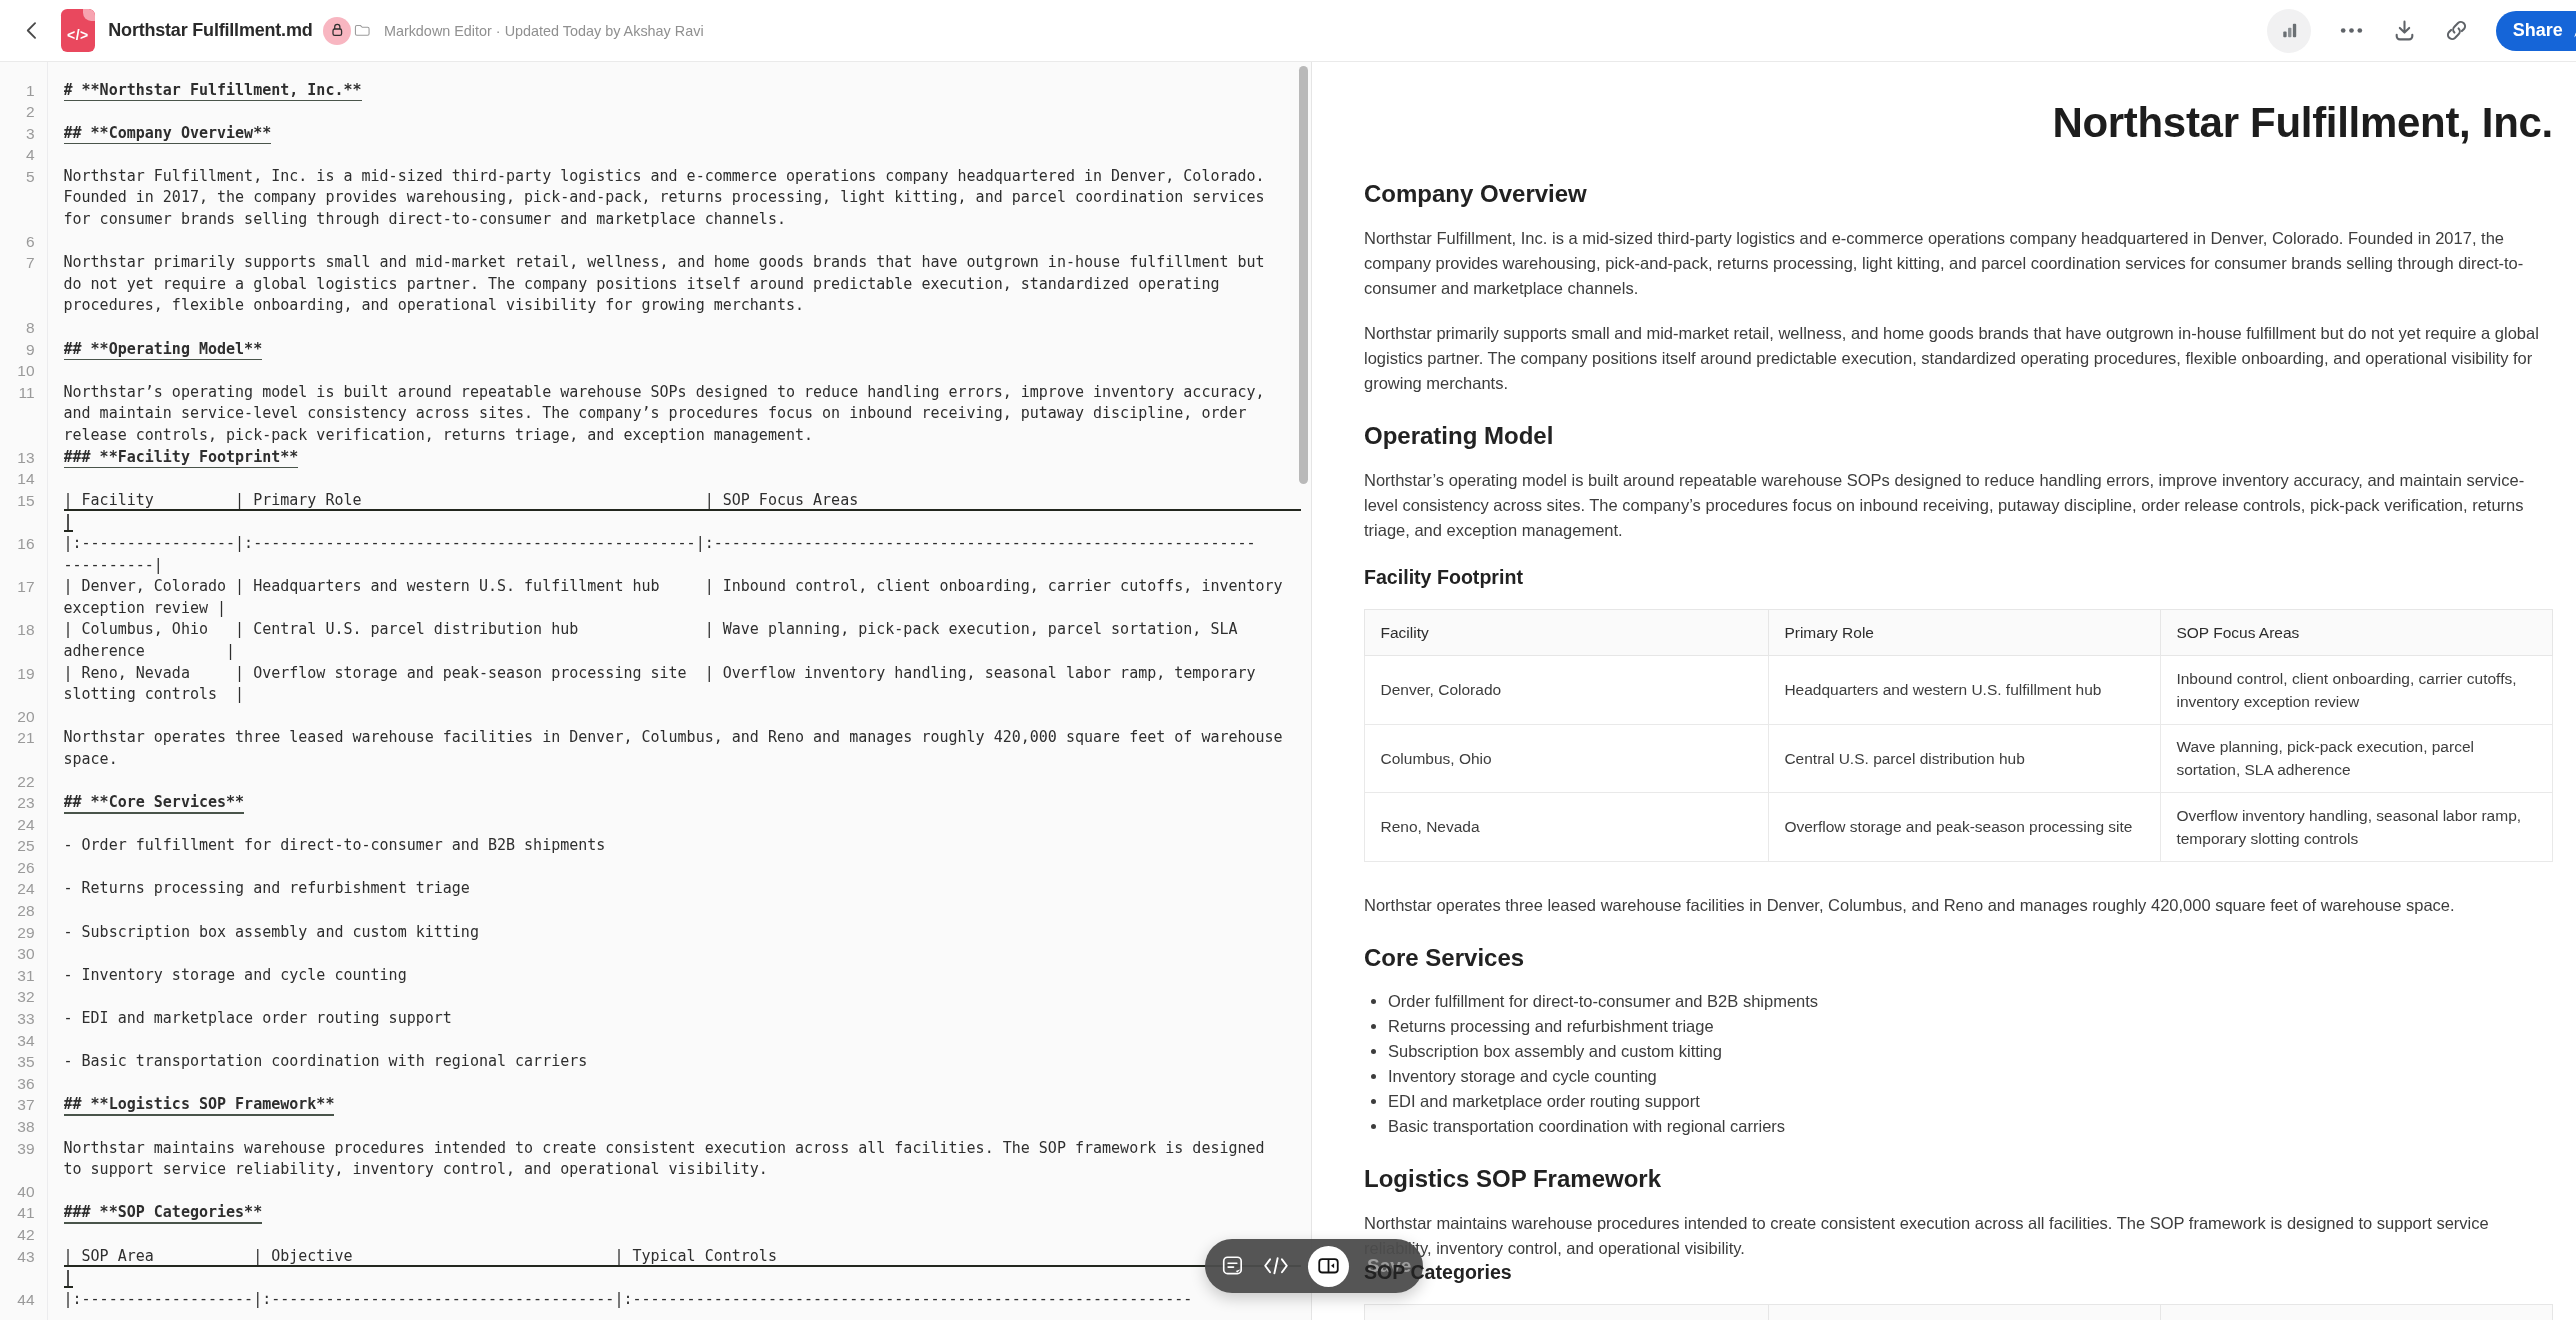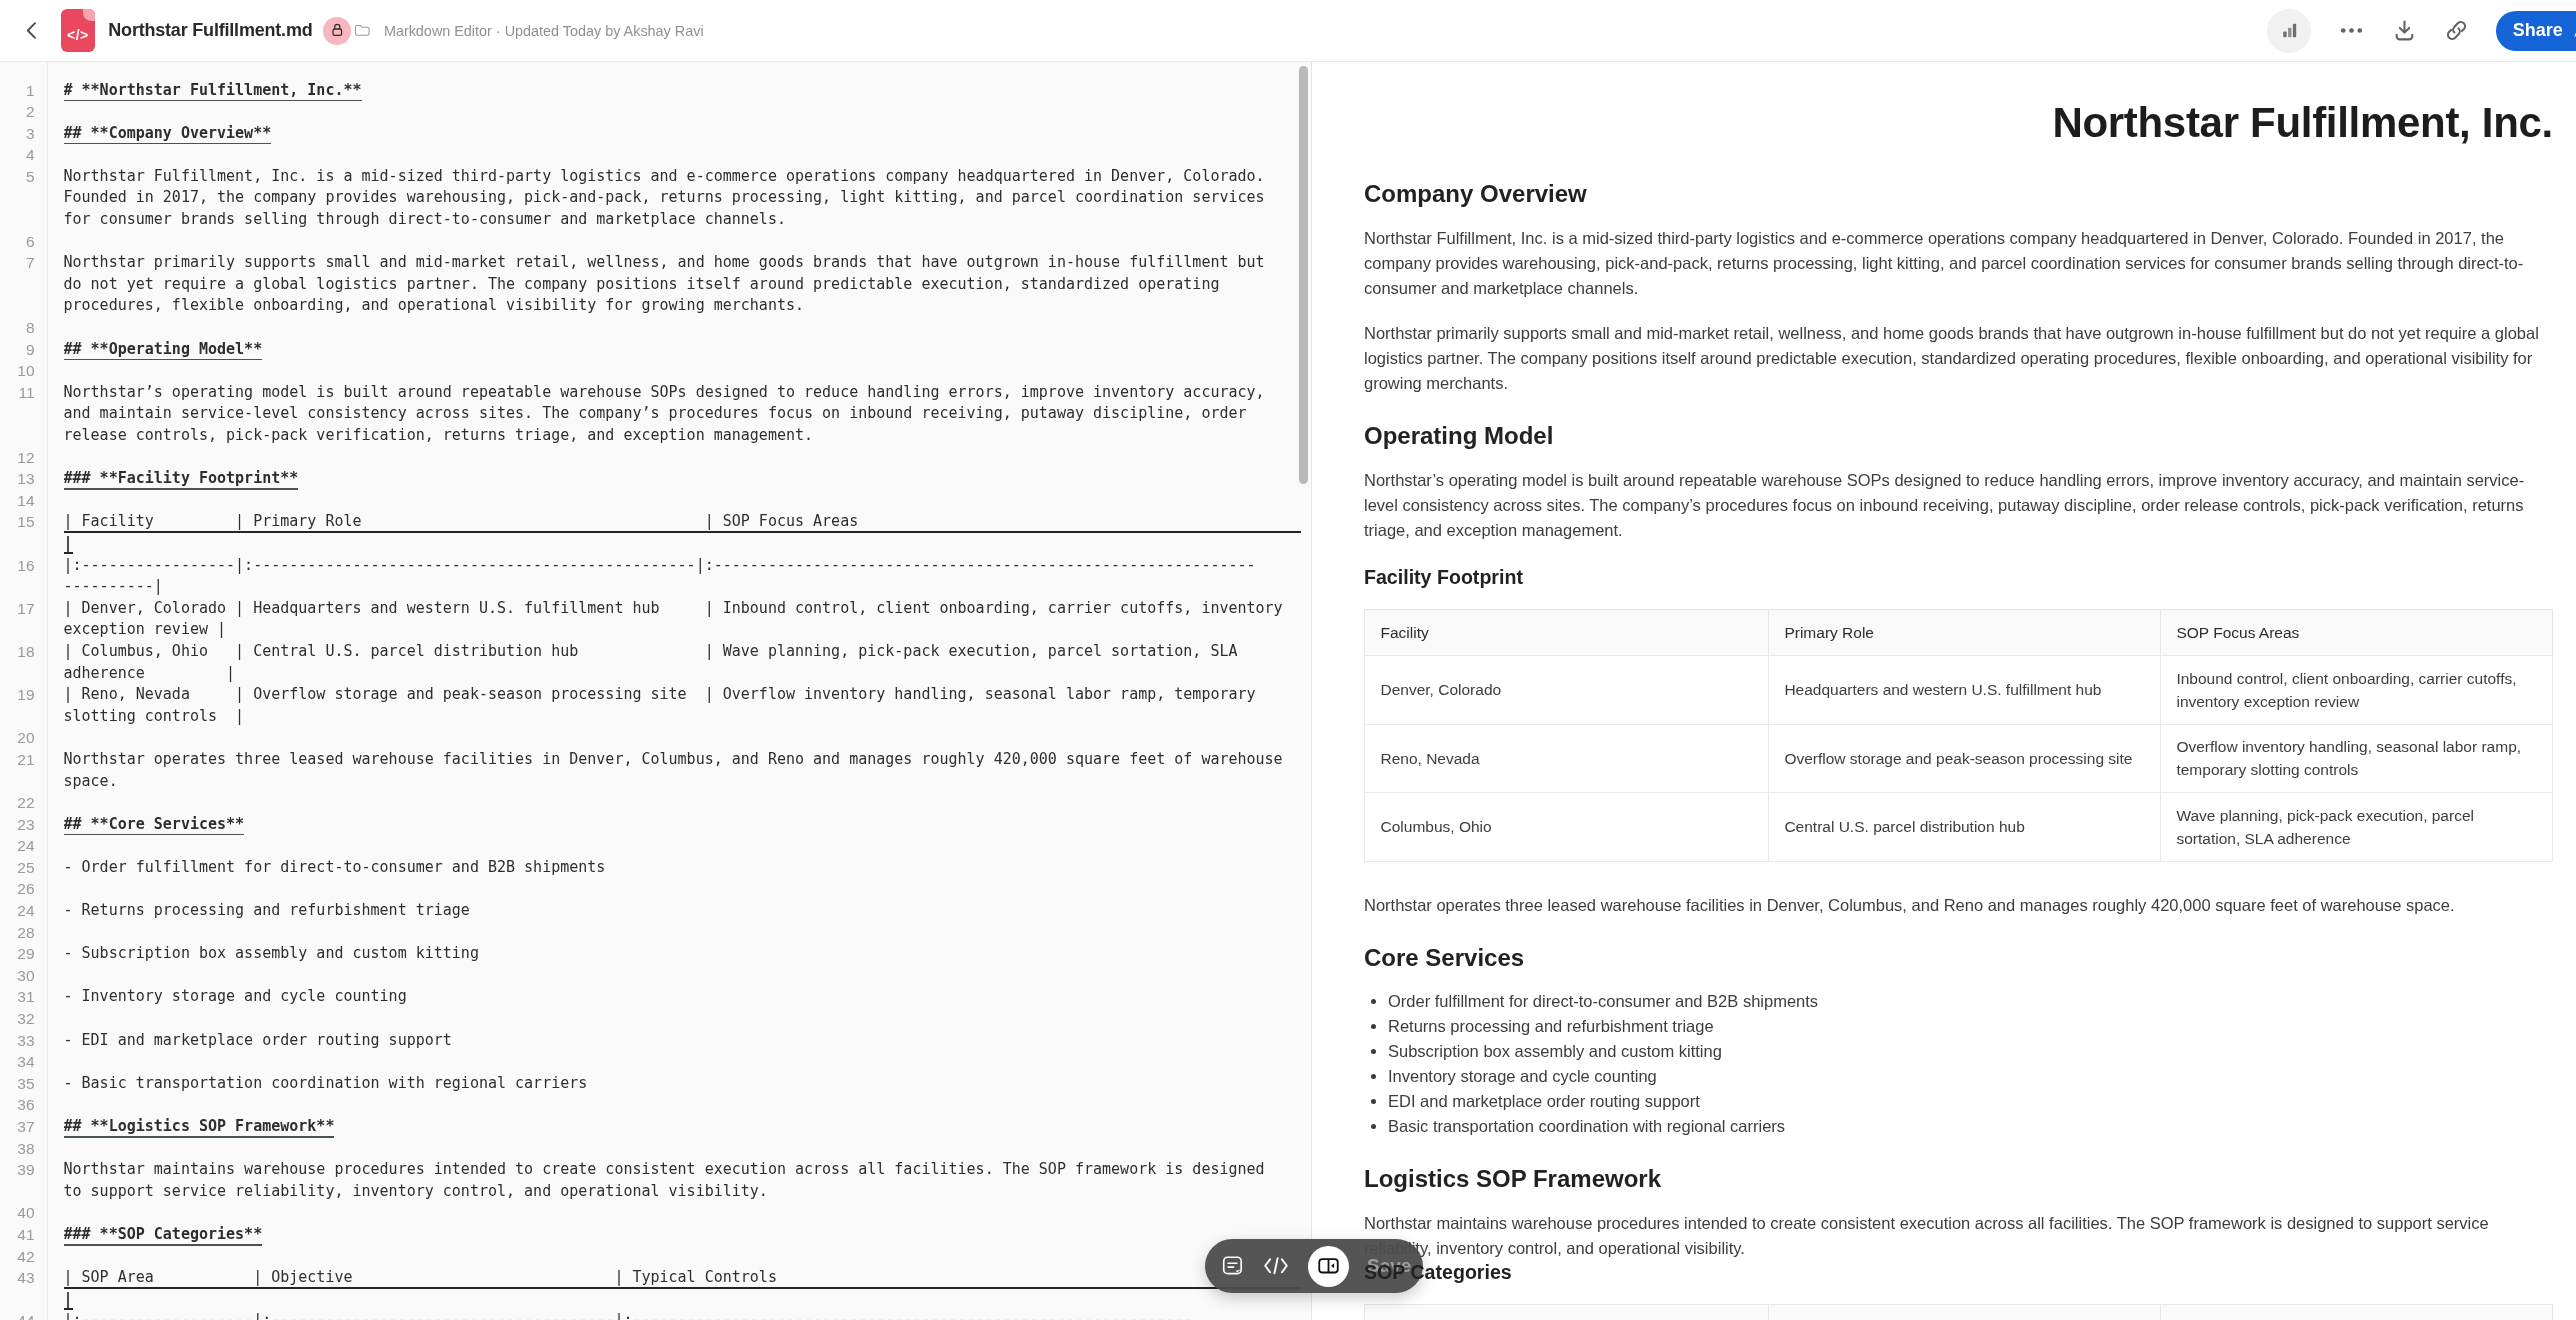--- a/index.html
+++ b/index.html
@@ -222,24 +222,20 @@
         <div class="ed-row r-p">
           <span class="num"></span>
           <span class="txt"><span>and maintain service-level consistency across sites. The company’s procedures focus on inbound receiving, putaway discipline, order</span></span>
         </div>
 
         <div class="ed-row r-p">
           <span class="num"></span>
           <span class="txt"><span>release controls, pick-pack verification, returns triage, and exception management.</span></span>
         </div>
 
-        <div class="ed-row r-blank">
-          <span class="num">12</span>
-          <span class="txt"><span></span></span>
-        </div>
 
         <div class="ed-row r-h">
           <span class="num">13</span>
           <span class="txt"><span>### **Facility Footprint**</span></span>
         </div>
 
         <div class="ed-row r-blank">
           <span class="num">14</span>
           <span class="txt"><span></span></span>
         </div>
@@ -462,28 +458,28 @@
             <th>SOP Focus Areas</th>
           </tr>
         </thead>
         <tbody>
           <tr>
             <td>Denver, Colorado</td>
             <td>Headquarters and western U.S. fulfillment hub</td>
             <td>Inbound control, client onboarding, carrier cutoffs, inventory exception review</td>
           </tr>
           <tr>
+            <td>Columbus, Ohio</td>
+            <td>Central U.S. parcel distribution hub</td>
+            <td>Wave planning, pick-pack execution, parcel sortation, SLA adherence</td>
+          </tr>
+          <tr>
             <td>Reno, Nevada</td>
             <td>Overflow storage and peak-season processing site</td>
             <td>Overflow inventory handling, seasonal labor ramp, temporary slotting controls</td>
-          </tr>
-          <tr>
-            <td>Columbus, Ohio</td>
-            <td>Central U.S. parcel distribution hub</td>
-            <td>Wave planning, pick-pack execution, parcel sortation, SLA adherence</td>
           </tr>
         </tbody>
       </table>
       <p>Northstar operates three leased warehouse facilities in Denver, Columbus, and Reno and manages roughly 420,000 square feet of warehouse space.</p>
 
       <h2>Core Services</h2>
       <ul>
         <li>Order fulfillment for direct-to-consumer and B2B shipments</li>
         <li>Returns processing and refurbishment triage</li>
         <li>Subscription box assembly and custom kitting</li>

